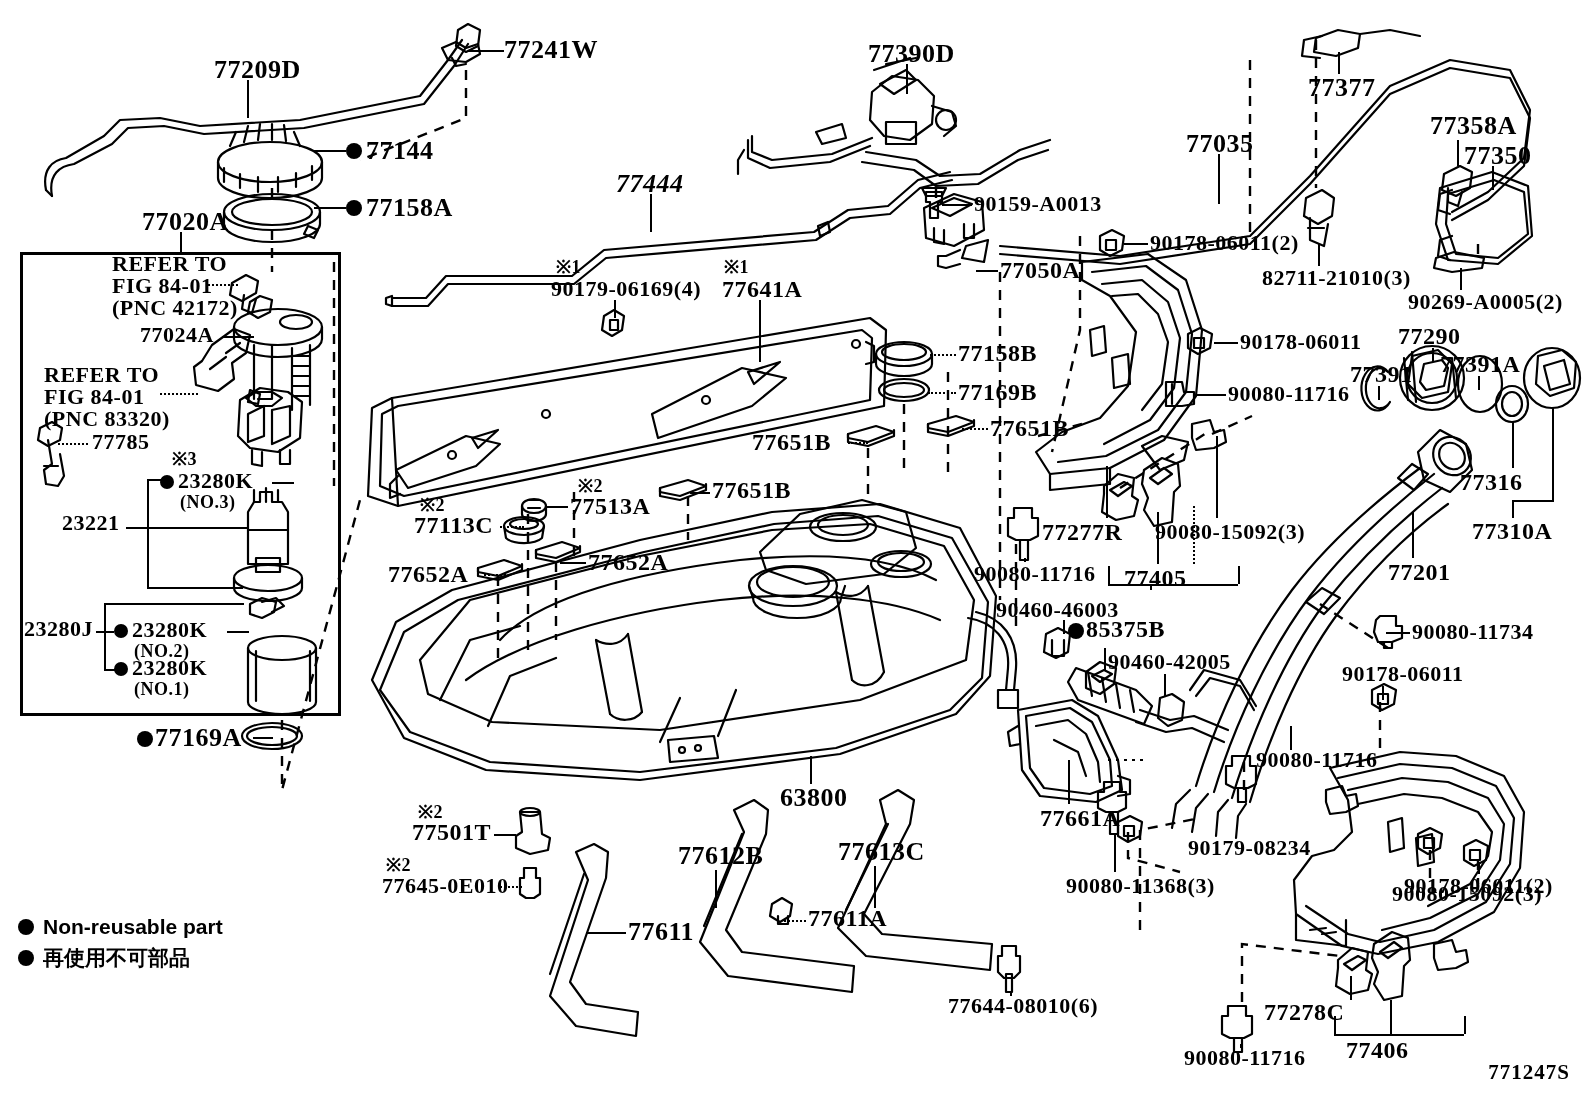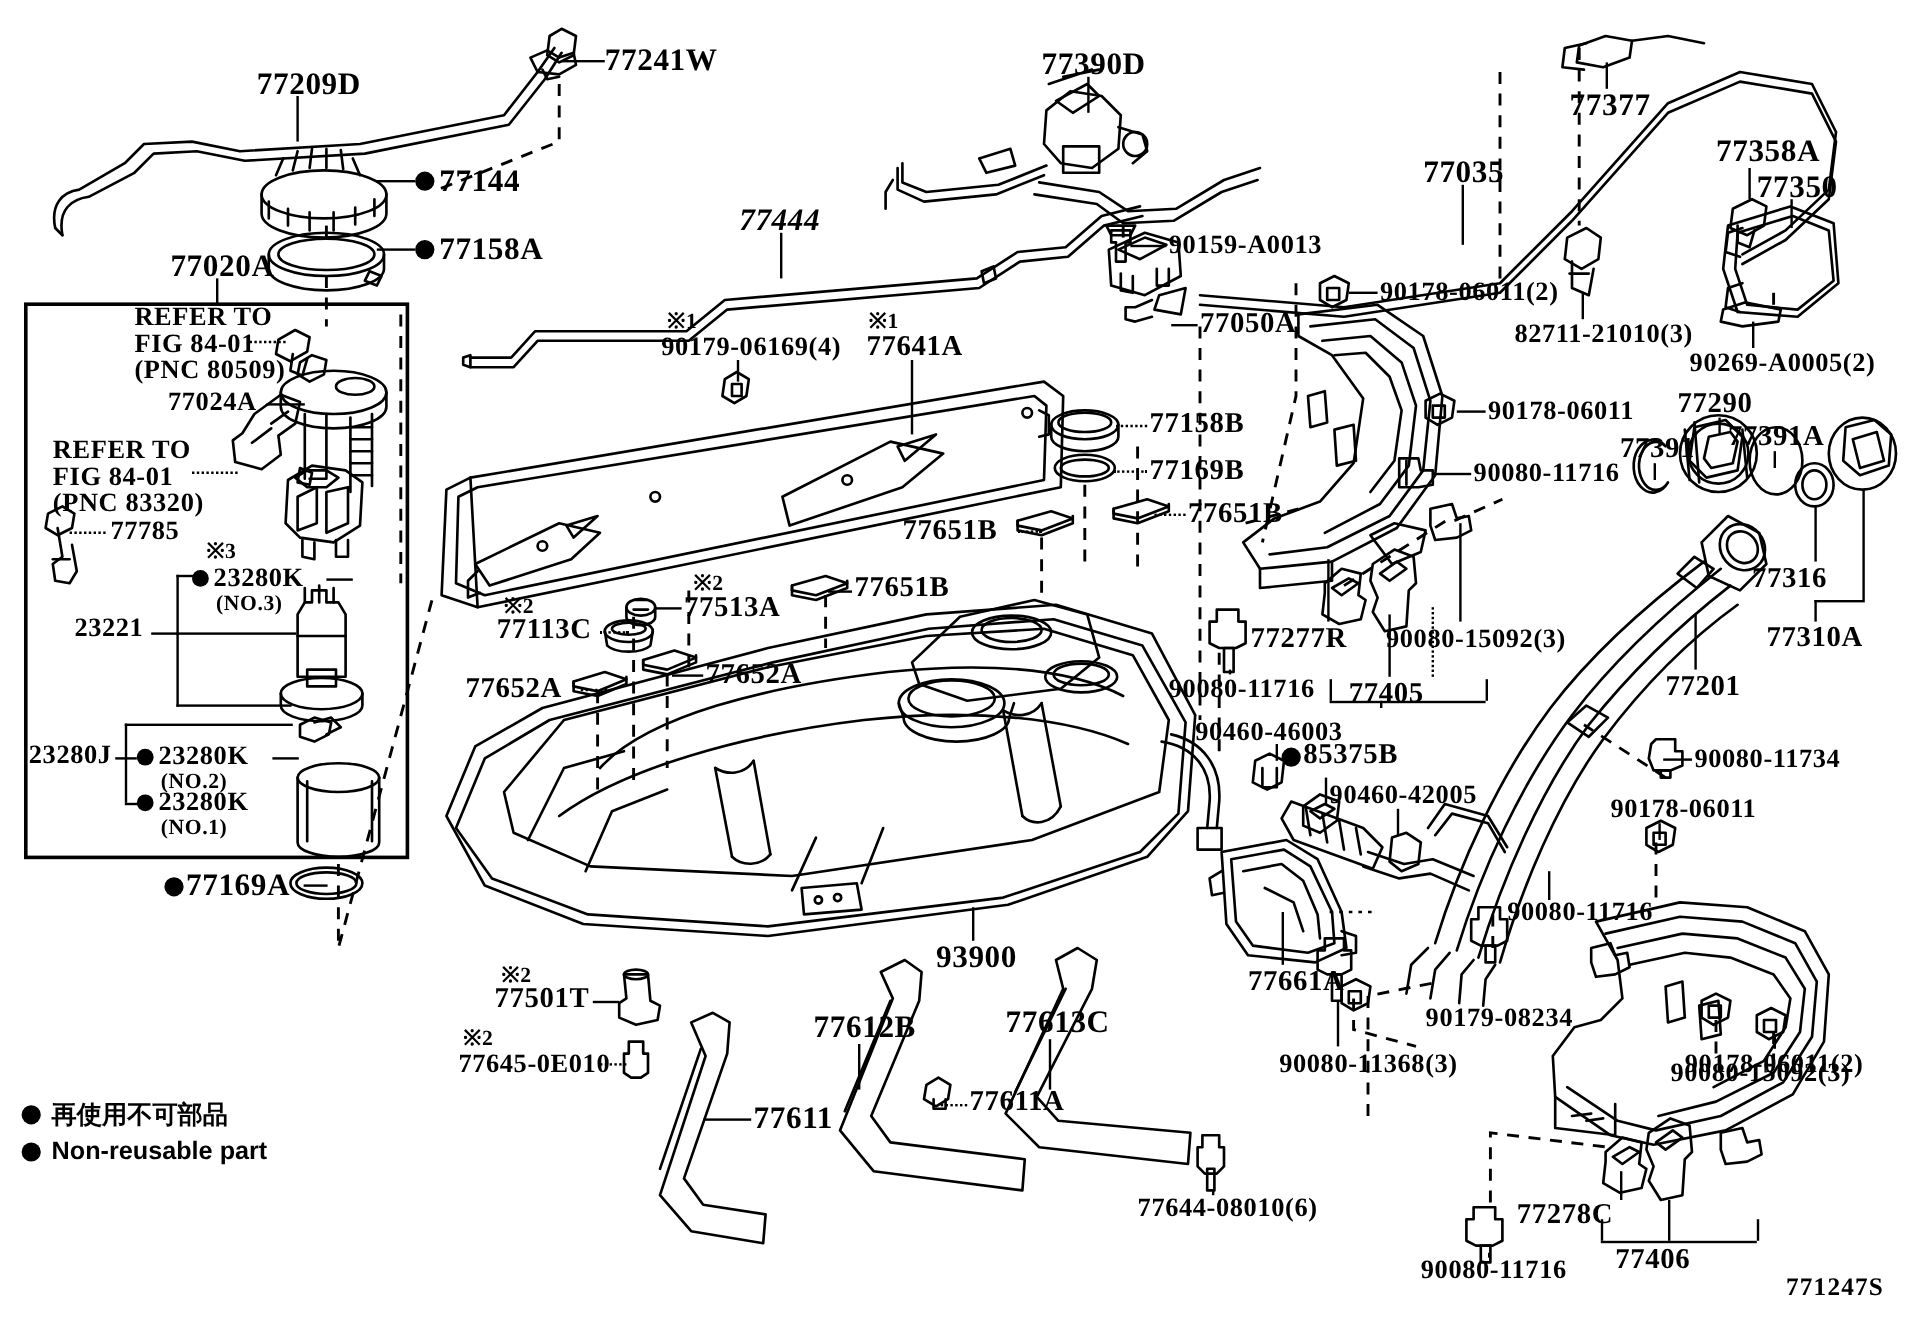--- a/index.html
+++ b/index.html
@@ -523,21 +523,21 @@
 
   <span class="dot d16" style="left:346px; top:200px;"></span>
   <div class="lbl s26" style="left:366px; top:194px;">77158A</div>
   <div class="ln h" style="left:314px; top:207px; width:32px;"></div>
 
   <div class="lbl s26" style="left:142px; top:208px;">77020A</div>
   <div class="ln v" style="left:180px; top:232px; height:22px;"></div>
 
   <div class="lbl s22" style="left:112px; top:252px;">REFER TO</div>
   <div class="lbl s22" style="left:112px; top:274px;">FIG 84-01</div>
-  <div class="lbl s22" style="left:112px; top:296px;">(PNC 80509)</div>
+  <div class="lbl s22" style="left:112px; top:296px;">(PNC 42172)</div>
   <div class="ln dot-h" style="left:208px; top:284px; width:30px;"></div>
 
   <div class="lbl s22" style="left:140px; top:323px;">77024A</div>
   <div class="ln h" style="left:222px; top:336px; width:32px;"></div>
 
   <div class="lbl s22" style="left:44px; top:363px;">REFER TO</div>
   <div class="lbl s22" style="left:44px; top:385px;">FIG 84-01</div>
   <div class="lbl s22" style="left:44px; top:407px;">(PNC 83320)</div>
   <div class="ln dot-h" style="left:160px; top:393px; width:38px;"></div>
 
@@ -607,21 +607,21 @@
   <div class="lbl s18" style="left:420px; top:496px;">※2</div>
   <div class="lbl s24" style="left:414px; top:513px;">77113C</div>
   <div class="ln dot-h" style="left:500px; top:526px; width:24px;"></div>
 
   <div class="lbl s24" style="left:588px; top:550px;">77652A</div>
   <div class="ln h" style="left:560px; top:562px; width:26px;"></div>
 
   <div class="lbl s24" style="left:388px; top:562px;">77652A</div>
   <div class="ln dot-h" style="left:484px; top:574px; width:22px;"></div>
 
-  <div class="lbl s26" style="left:780px; top:784px;">93900</div>
+  <div class="lbl s26" style="left:780px; top:784px;">63800</div>
   <div class="ln v" style="left:810px; top:756px; height:28px;"></div>
 
   <div class="lbl s26" style="left:868px; top:40px;">77390D</div>
   <div class="ln v" style="left:906px; top:64px; height:30px;"></div>
 
   <div class="lbl s26" style="left:1308px; top:74px;">77377</div>
   <div class="ln v" style="left:1338px; top:52px; height:22px;"></div>
 
   <div class="lbl s26" style="left:1430px; top:112px;">77358A</div>
   <div class="ln v" style="left:1457px; top:140px; height:26px;"></div>
@@ -755,24 +755,24 @@
   <div class="ln v" style="left:1334px; top:1016px; height:18px;"></div>
   <div class="ln v" style="left:1464px; top:1016px; height:18px;"></div>
   <div class="ln v" style="left:1390px; top:1000px; height:34px;"></div>
 
   <div class="lbl s22" style="left:1184px; top:1046px;">90080-11716</div>
   <div class="ln v" style="left:1240px; top:1044px; height:4px;"></div>
 
   <div id="legend">
     <div class="row">
       <span class="bullet"></span>
-      <span class="txt-jp">再使用不可部品</span>
+      <span class="txt-en">Non-reusable part</span>
     </div>
     <div class="row">
       <span class="bullet"></span>
-      <span class="txt-en">Non-reusable part</span>
+      <span class="txt-jp">再使用不可部品</span>
     </div>
   </div>
 
 
   <div id="drawing-no">771247S</div>
 
 </div>
 
 </body></html>

